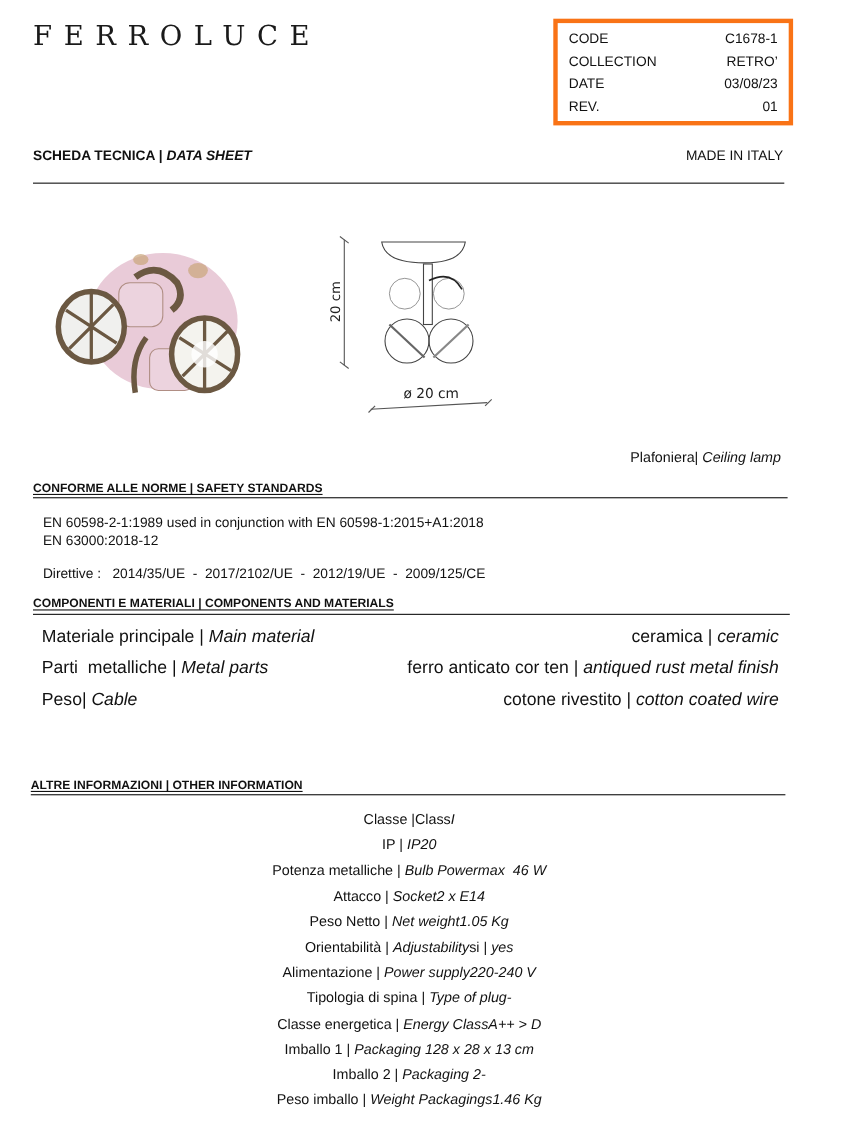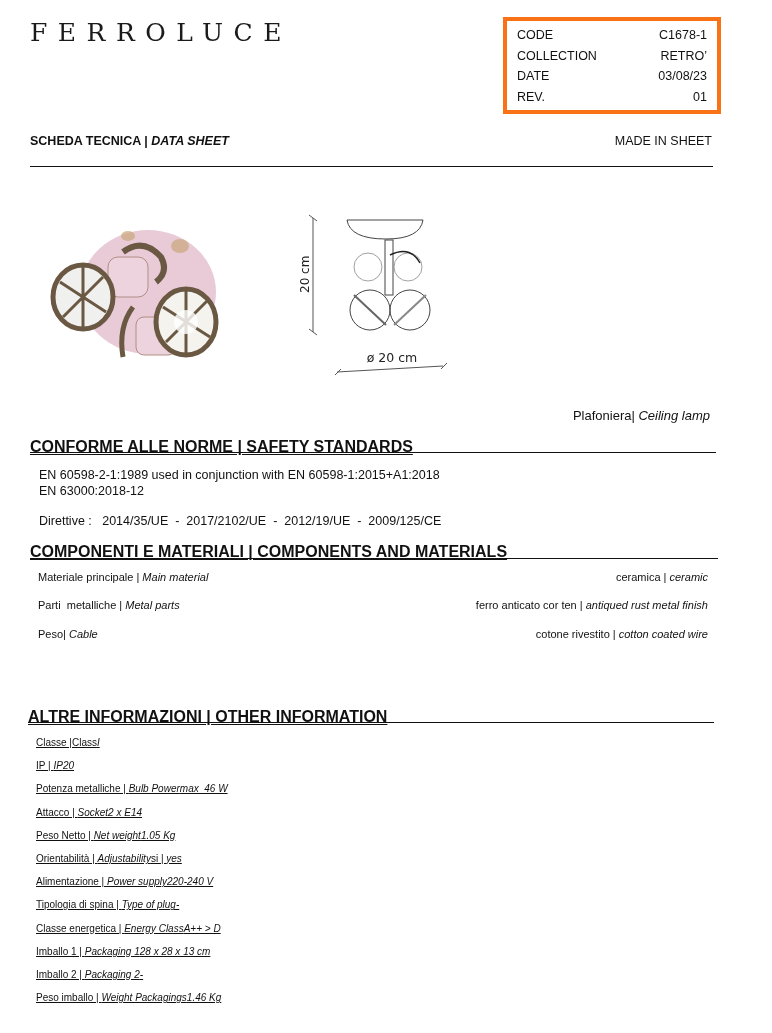--- a/index.html
+++ b/index.html
@@ -10,24 +10,24 @@
            letter-spacing:10.5px; color:#1a1a1a; font-weight:normal; }
   .infobox { left:503px; top:17px; width:210px; height:89px; border:4px solid #f97316; }
   .info-row { position:absolute; left:10px; right:10px; height:20px; font-size:12.5px; display:flex; justify-content:space-between; }
   .hdr-left { left:30px; top:134px; font-size:12.5px; font-weight:bold; }
   .hdr-left i { font-weight:bold; }
   .hdr-right { right:60px; top:134px; font-size:12.5px; }
   .rule { position:absolute; height:0; border-top:1.5px solid #111; }
   .photo { left:48px; top:222px; width:180px; height:150px; }
   .drawing { left:290px; top:205px; width:170px; height:180px; }
   .product-type { right:62px; top:408px; font-size:13px; }
-  .section-title { font-size:16px; font-weight:bold; text-decoration:underline; text-underline-offset:2px; }
+  .section-title { font-size:11px; font-weight:bold; text-decoration:underline; text-underline-offset:2px; }
   .std-text { left:39px; font-size:12.5px; line-height:16px; }
-  .row { position:absolute; left:38px; right:64px; font-size:11px; display:flex; justify-content:space-between; }
-  .row2 { position:absolute; left:36px; right:64px; font-size:10px; display:flex; justify-content:flex-start;text-decoration:underline; }
+  .row { position:absolute; left:38px; right:64px; font-size:16px; display:flex; justify-content:space-between; }
+  .row2 { position:absolute; left:36px; right:64px; font-size:13px; display:flex; justify-content:center; }
   .row2 .val { font-style:italic; }
   i { font-style:italic; }
 </style>
 </head>
 <body>
 
 <div class="abs brand">FERROLUCE</div>
 
 <div class="abs infobox">
   <div class="info-row" style="top:7px">
@@ -42,21 +42,21 @@
     <span>DATE</span>
     <span>03/08/23</span>
   </div>
   <div class="info-row" style="top:69px">
     <span>REV.</span>
     <span>01</span>
   </div>
 </div>
 
 <div class="abs hdr-left"><span>SCHEDA TECNICA | </span><i>DATA SHEET</i></div>
-<div class="abs hdr-right">MADE IN SHEET</div>
+<div class="abs hdr-right">MADE IN ITALY</div>
 <div class="rule" style="left:30px; width:683px; top:166px;"></div>
 
 <svg class="abs photo" viewBox="0 0 180 150">
   <ellipse cx="100" cy="70" rx="68" ry="62" fill="#e9cbd8"></ellipse>
   <ellipse cx="80" cy="14" rx="7" ry="5" fill="#c9a57a" opacity="0.7"></ellipse>
   <ellipse cx="132" cy="24" rx="9" ry="7" fill="#c9a57a" opacity="0.7"></ellipse>
   <path d="M75 30 q20 -15 38 5 q8 15 -5 25" fill="none" stroke="#6b5842" stroke-width="6"></path>
   <rect x="60" y="35" width="40" height="40" rx="10" fill="#ecd3de" stroke="#b08e84"></rect>
   <ellipse cx="35" cy="75" rx="30" ry="32" fill="#f0f0ee" stroke="#6b5842" stroke-width="5"></ellipse>
   <path d="M12 60 L58 90 M15 95 L55 55 M35 45 L35 105" stroke="#6b5842" stroke-width="3" fill="none"></path>

